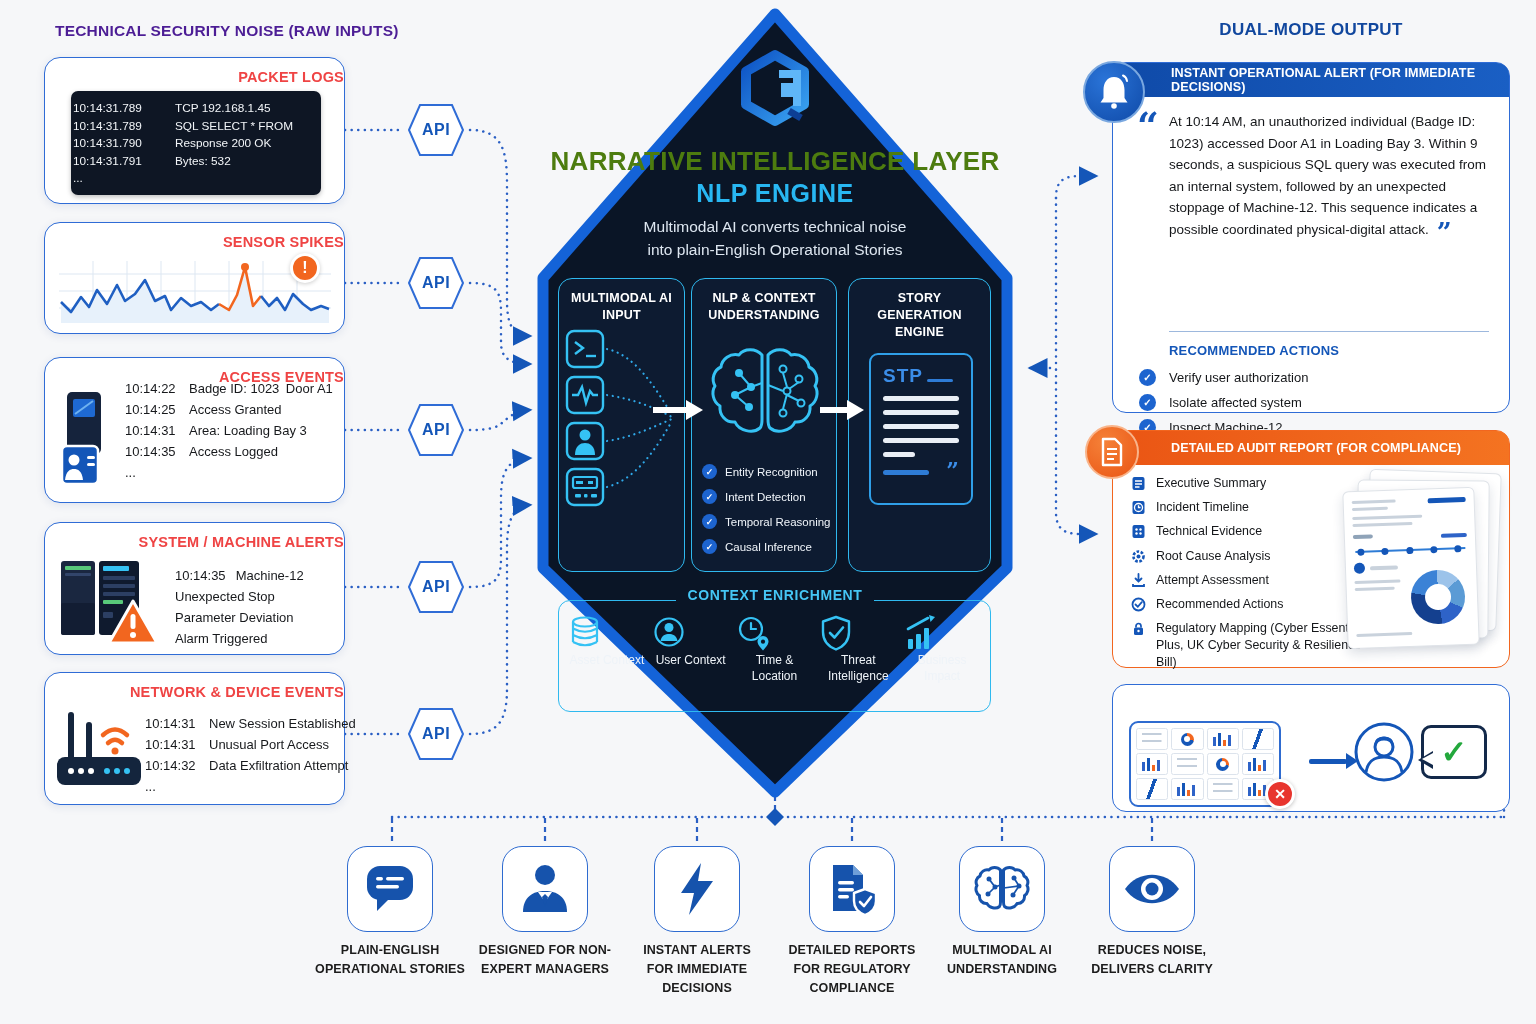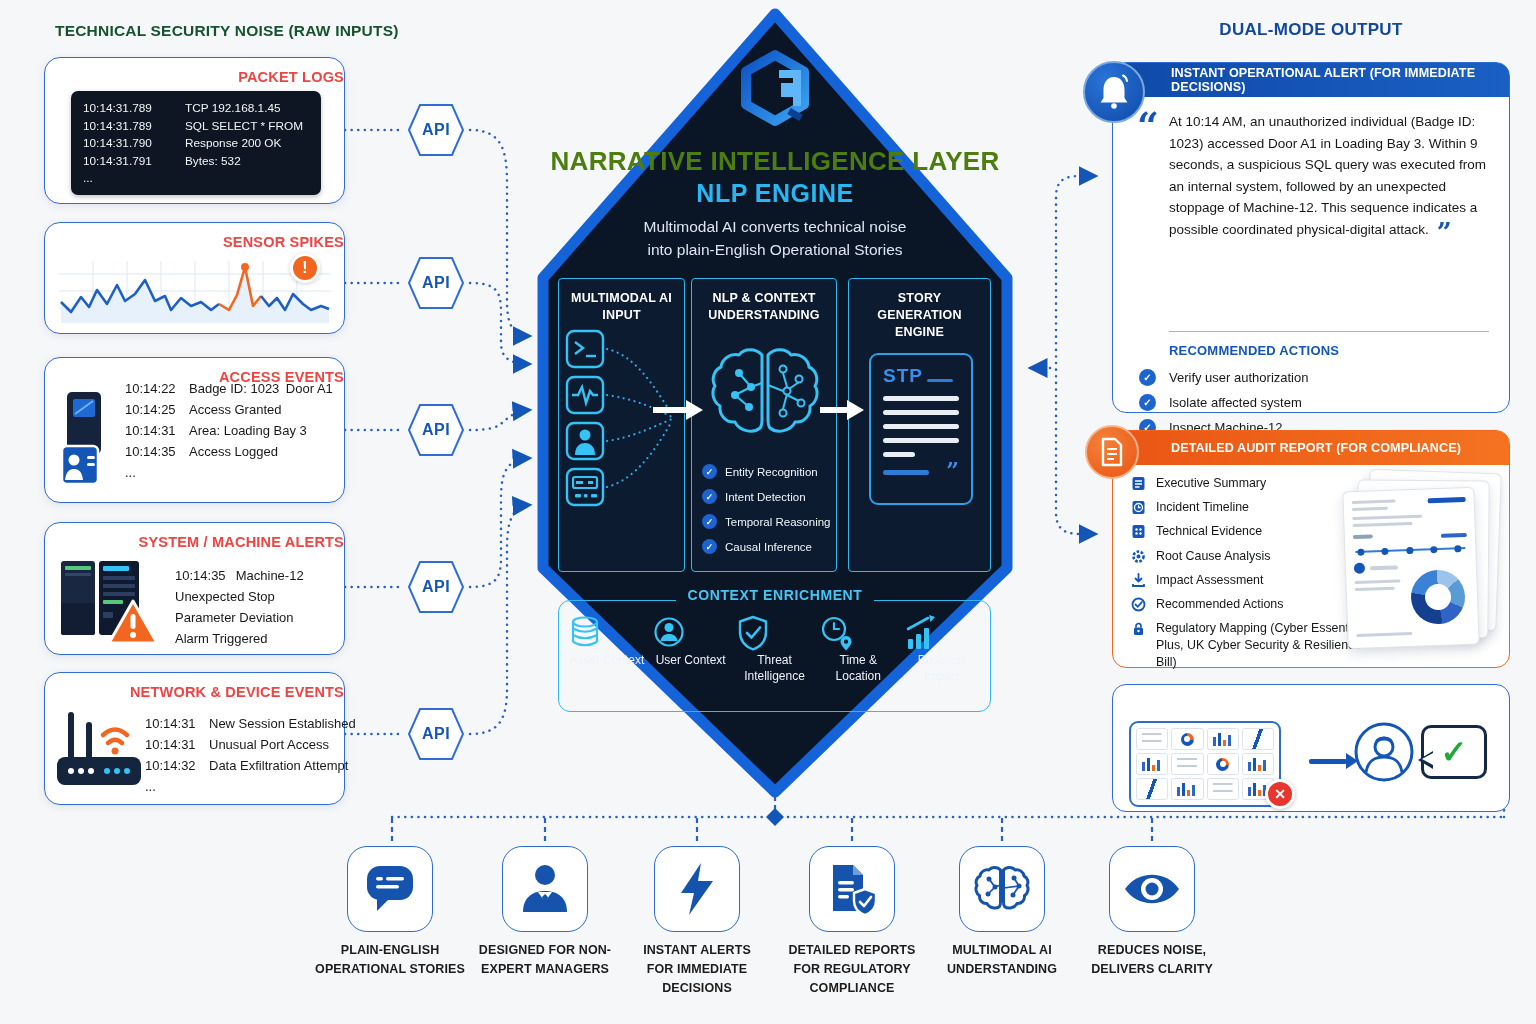--- a/index.html
+++ b/index.html
@@ -5,45 +5,45 @@
   *{margin:0;padding:0;box-sizing:border-box;font-family:"Liberation Sans",sans-serif}
   html,body{background:#eef0f3}
   #canvas{position:relative;width:1536px;height:1024px;background:#f6f7f9;overflow:hidden}
   svg{display:block}
   .abs{position:absolute}
 
   
   #bg-connectors{position:absolute;inset:0;z-index:0;pointer-events:none}
 
   
-  .col-header{position:absolute;left:55px;top:22px;font-size:15.5px;font-weight:bold;color:#14532d;letter-spacing:.2px;z-index:2}
+  .col-header{position:absolute;left:55px;top:22px;font-size:15.5px;font-weight:bold;color:#4c1d95;letter-spacing:.2px;z-index:2}
   .lbox{position:absolute;left:44px;width:301px;background:#fff;border:1.6px solid #2f6cd6;border-radius:16px;box-shadow:0 2px 8px rgba(25,60,130,.10);z-index:2}
   .lbox-title{text-align:right;color:#ef4444;font-weight:bold;font-size:14.5px;letter-spacing:.2px;padding-top:11px}
-  .term{position:absolute;left:26px;top:33px;width:250px;height:104px;background:#0e1624;border-radius:7px;padding:9px 12px;box-shadow:0 2px 5px rgba(0,0,0,.25)}
+  .term{position:absolute;left:26px;top:33px;width:250px;height:104px;background:#0e1624;border-radius:7px;padding:9px 2px;box-shadow:0 2px 5px rgba(0,0,0,.25)}
   .trow{display:flex;font-family:"DejaVu Sans Mono",monospace;font-size:11.8px;line-height:17.5px;color:#f2f5f8;white-space:nowrap}
   .trow .tt{width:102px;flex:none}
   .ev-rows{position:absolute;font-size:13px;color:#17191c;line-height:21px}
   .ev-row{display:flex;white-space:nowrap}
   .ev-row .at{width:64px;flex:none}
   .plain-rows{position:absolute;font-size:13px;color:#17191c;line-height:21px}
 
   .api-hex{position:absolute;left:407px;width:58px;height:54px;display:grid;place-items:center;z-index:2}
   .api-hex svg{position:absolute;inset:0}
   .api-hex span{position:relative;color:#1456b8;font-weight:bold;font-size:16px;letter-spacing:.5px}
 
   
   .warn-badge{position:absolute;right:24px;top:30px;width:30px;height:30px;border-radius:50%;background:#f2661f;border:3px solid #fff;box-shadow:0 1px 4px rgba(0,0,0,.2);display:grid;place-items:center;color:#fff;font-weight:bold;font-size:16px}
 
   
   #engine{position:absolute;left:535px;top:6px;width:480px;height:794px;z-index:1}
   #engine .hexbg{position:absolute;inset:0}
   .eng-title{position:absolute;left:0;top:140px;width:100%;text-align:center;color:#4d7c0f;font-size:26px;font-weight:bold;letter-spacing:.3px}
   .eng-sub{position:absolute;left:0;top:173px;width:100%;text-align:center;color:#28b7f2;font-size:25px;font-weight:bold;letter-spacing:.5px}
   .eng-tag{position:absolute;left:0;width:100%;text-align:center;color:#dde6f0;font-size:15.5px}
-  .stage{position:absolute;top:272px;height:294px;border:1.6px solid #2fb9ef;border-radius:4px;background:rgba(18,36,64,.45)}
+  .stage{position:absolute;top:272px;height:294px;border:1.6px solid #2fb9ef;border-radius:14px;background:rgba(18,36,64,.45)}
   .stage-title{padding:11px 6px 0;text-align:center;color:#fff;font-weight:bold;font-size:12.5px;line-height:1.35;letter-spacing:.2px}
   .warrow{position:absolute;z-index:3}
   .checks{position:absolute;left:10px;top:185px;width:130px}
   .chk{display:flex;align-items:center;gap:8px;margin-bottom:10px}
   .chk .cc{flex:none;width:15px;height:15px;border-radius:50%;background:#1d64cf;color:#fff;display:grid;place-items:center;font-size:9px;font-weight:bold}
   .chk .cl{color:#f0f5fa;font-size:11.5px;white-space:nowrap}
   .story-doc{position:absolute;left:20px;top:74px;width:104px;height:152px;border:2px solid #2f9fe8;border-radius:9px;padding:10px 12px}
   .sd-head{display:flex;align-items:baseline;gap:4px}
   .sd-head b{color:#3b8de8;font-size:19px;letter-spacing:1px;font-weight:bold}
   .sd-head i{display:inline-block;width:26px;height:3px;background:#2e7cd6;border-radius:2px}
@@ -463,33 +463,33 @@
       <div class="ctx-item">
         <svg width="40" height="40" viewBox="0 0 40 40">
             <circle cx="20" cy="19" r="13.5" fill="none" stroke="#35c2f4" stroke-width="2.2"></circle>
             <circle cx="20" cy="14.5" r="4.5" fill="#35c2f4"></circle>
             <path d="M11.5 28 C12.5 22 16.5 21 20 21 C23.5 21 27.5 22 28.5 28 Z" fill="#35c2f4"></path>
           </svg>
         <div class="lbl">User Context</div>
       </div>
       <div class="ctx-item">
         <svg width="40" height="40" viewBox="0 0 40 40">
-            <path d="M20 4 L33 8.5 V19 C33 27.5 27.5 33.5 20 36.5 C12.5 33.5 7 27.5 7 19 V8.5 Z" fill="none" stroke="#35c2f4" stroke-width="2.4" stroke-linejoin="round"></path>
-            <polyline points="14,20 18.5,24.5 27,14.5" fill="none" stroke="#35c2f4" stroke-width="2.6" stroke-linecap="round" stroke-linejoin="round"></polyline>
-          </svg>
-        <div class="lbl">Threat Intelligence</div>
-      </div>
-      <div class="ctx-item">
-        <svg width="40" height="40" viewBox="0 0 40 40">
             <circle cx="18" cy="16" r="11" fill="none" stroke="#35c2f4" stroke-width="2.2"></circle>
             <path d="M18 10 V16 H23" fill="none" stroke="#35c2f4" stroke-width="2.2" stroke-linecap="round"></path>
             <path d="M30 23 C26.5 23 24.5 26 24.5 28.8 C24.5 32 30 37.5 30 37.5 C30 37.5 35.5 32 35.5 28.8 C35.5 26 33.5 23 30 23 Z" fill="#35c2f4"></path>
             <circle cx="30" cy="28.7" r="2.1" fill="#0a1526"></circle>
           </svg>
         <div class="lbl">Time &amp; Location</div>
+      </div>
+      <div class="ctx-item">
+        <svg width="40" height="40" viewBox="0 0 40 40">
+            <path d="M20 4 L33 8.5 V19 C33 27.5 27.5 33.5 20 36.5 C12.5 33.5 7 27.5 7 19 V8.5 Z" fill="none" stroke="#35c2f4" stroke-width="2.4" stroke-linejoin="round"></path>
+            <polyline points="14,20 18.5,24.5 27,14.5" fill="none" stroke="#35c2f4" stroke-width="2.6" stroke-linecap="round" stroke-linejoin="round"></polyline>
+          </svg>
+        <div class="lbl">Threat Intelligence</div>
       </div>
       <div class="ctx-item">
         <svg width="40" height="40" viewBox="0 0 40 40">
             <rect x="8" y="26" width="5" height="10" rx="1" fill="#35c2f4"></rect>
             <rect x="16" y="21" width="5" height="15" rx="1" fill="#35c2f4"></rect>
             <rect x="24" y="15" width="5" height="21" rx="1" fill="#35c2f4"></rect>
             <path d="M8 16 L28 5" stroke="#35c2f4" stroke-width="2.6" fill="none" stroke-linecap="round"></path>
             <polygon points="29,2 35,4 30.5,9" fill="#35c2f4"></polygon>
           </svg>
         <div class="lbl">Business Impact</div>
@@ -576,21 +576,21 @@
             <circle cx="7.5" cy="7.5" r="5" fill="none" stroke="#1456b8" stroke-width="2.6" stroke-dasharray="2.6 1.6"></circle>
             <circle cx="7.5" cy="7.5" r="2" fill="#1456b8"></circle>
           </svg>
           <span class="al">Root Cause Analysis</span>
         </div>
       <div class="aud">
           <svg width="15" height="15" viewBox="0 0 15 15">
             <path d="M7.5 1 V8 M4.5 5.5 L7.5 8.5 L10.5 5.5" stroke="#1456b8" stroke-width="1.8" fill="none" stroke-linecap="round"></path>
             <path d="M2 11 V13 H13 V11" stroke="#1456b8" stroke-width="1.8" fill="none"></path>
           </svg>
-          <span class="al">Impact Assessment</span>
+          <span class="al">Attempt Assessment</span>
         </div>
       <div class="aud">
           <svg width="15" height="15" viewBox="0 0 15 15">
             <circle cx="7.5" cy="7.5" r="6" fill="none" stroke="#1456b8" stroke-width="1.8"></circle>
             <polyline points="4.5,7.5 6.8,9.8 10.8,5.2" fill="none" stroke="#1456b8" stroke-width="1.8" stroke-linecap="round"></polyline>
           </svg>
           <span class="al">Recommended Actions</span>
         </div>
       <div class="aud">
           <svg width="15" height="15" viewBox="0 0 15 15">

